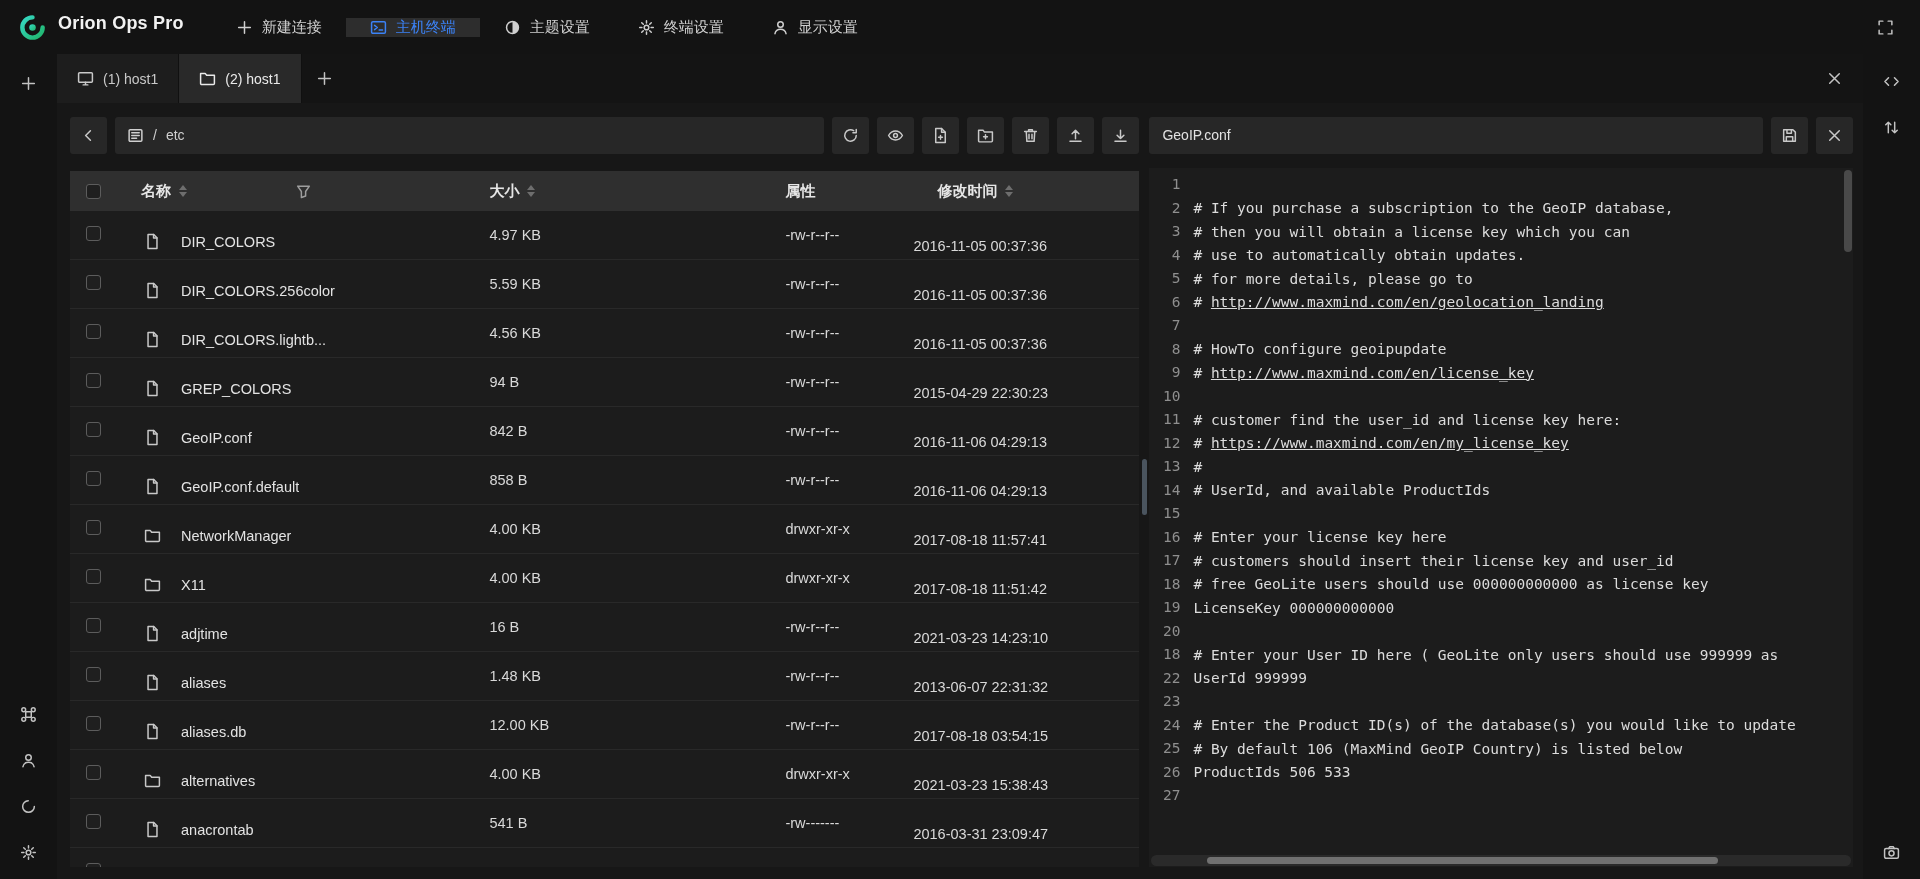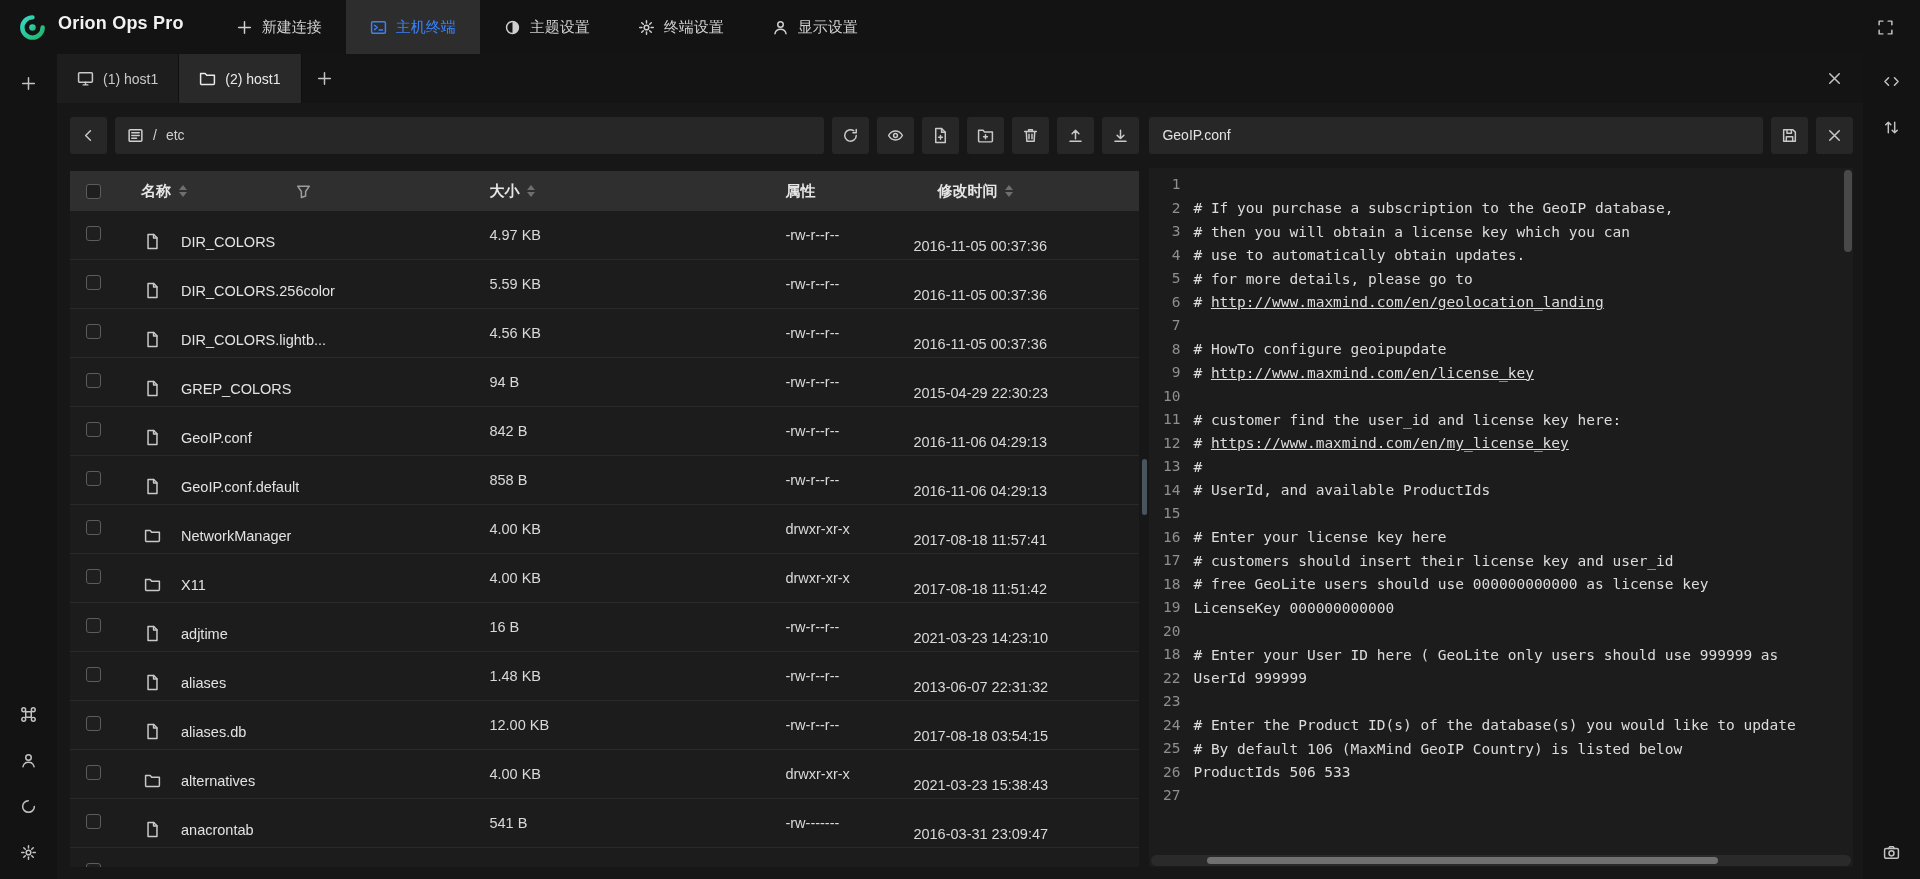--- a/index.html
+++ b/index.html
@@ -4,21 +4,21 @@
 <style>
   * { margin:0; padding:0; box-sizing:border-box; }
   html,body { width:1920px; height:879px; overflow:hidden; background:#121212;
     color:#d6d6d6; font-family:"Liberation Sans","DejaVu Sans",sans-serif; }
   .app { width:1920px; height:879px; display:flex; flex-direction:column; }
 
   
   .topbar { height:54px; background:#131313; display:flex; align-items:center; flex-shrink:0; }
   .brand { display:flex; gap:11px; padding:0 28px 0 18px; }
   .brand-title { font-size:18px; font-weight:700; color:#f2f2f2; letter-spacing:.2px; }
-  .nav { display:flex; height:100%; }
+  .nav { display:flex; height:100%;align-items:center; }
   .nav-item { display:flex; align-items:center; gap:9px; padding:0 24px; font-size:15px;
     color:#cfcfcf; cursor:pointer; }
   .nav-item.active { background:#2d2d2d; color:#3b82f6; }
   .topbar-right { margin-left:auto; padding-right:18px; }
 
   .ic { display:inline-flex; align-items:center; justify-content:center; color:inherit; }
   .ic svg { display:block; }
   .icon-btn { width:34px; height:34px; display:flex; align-items:center; justify-content:center;
     color:#c3c3c3; border-radius:4px; cursor:pointer; }
 

